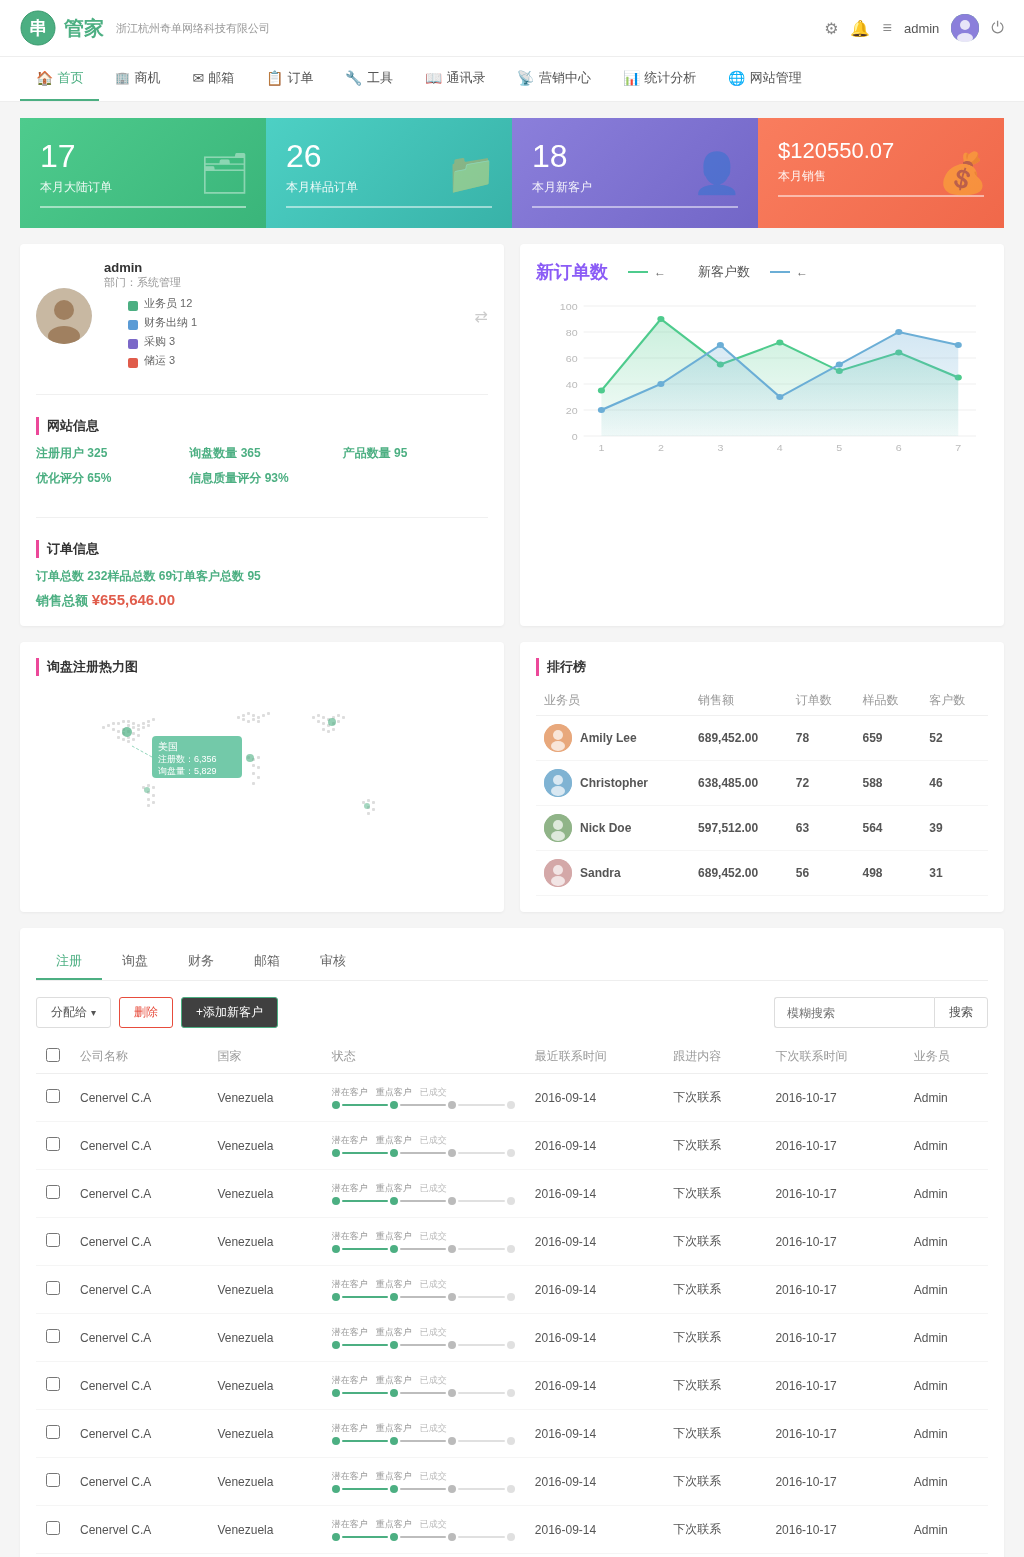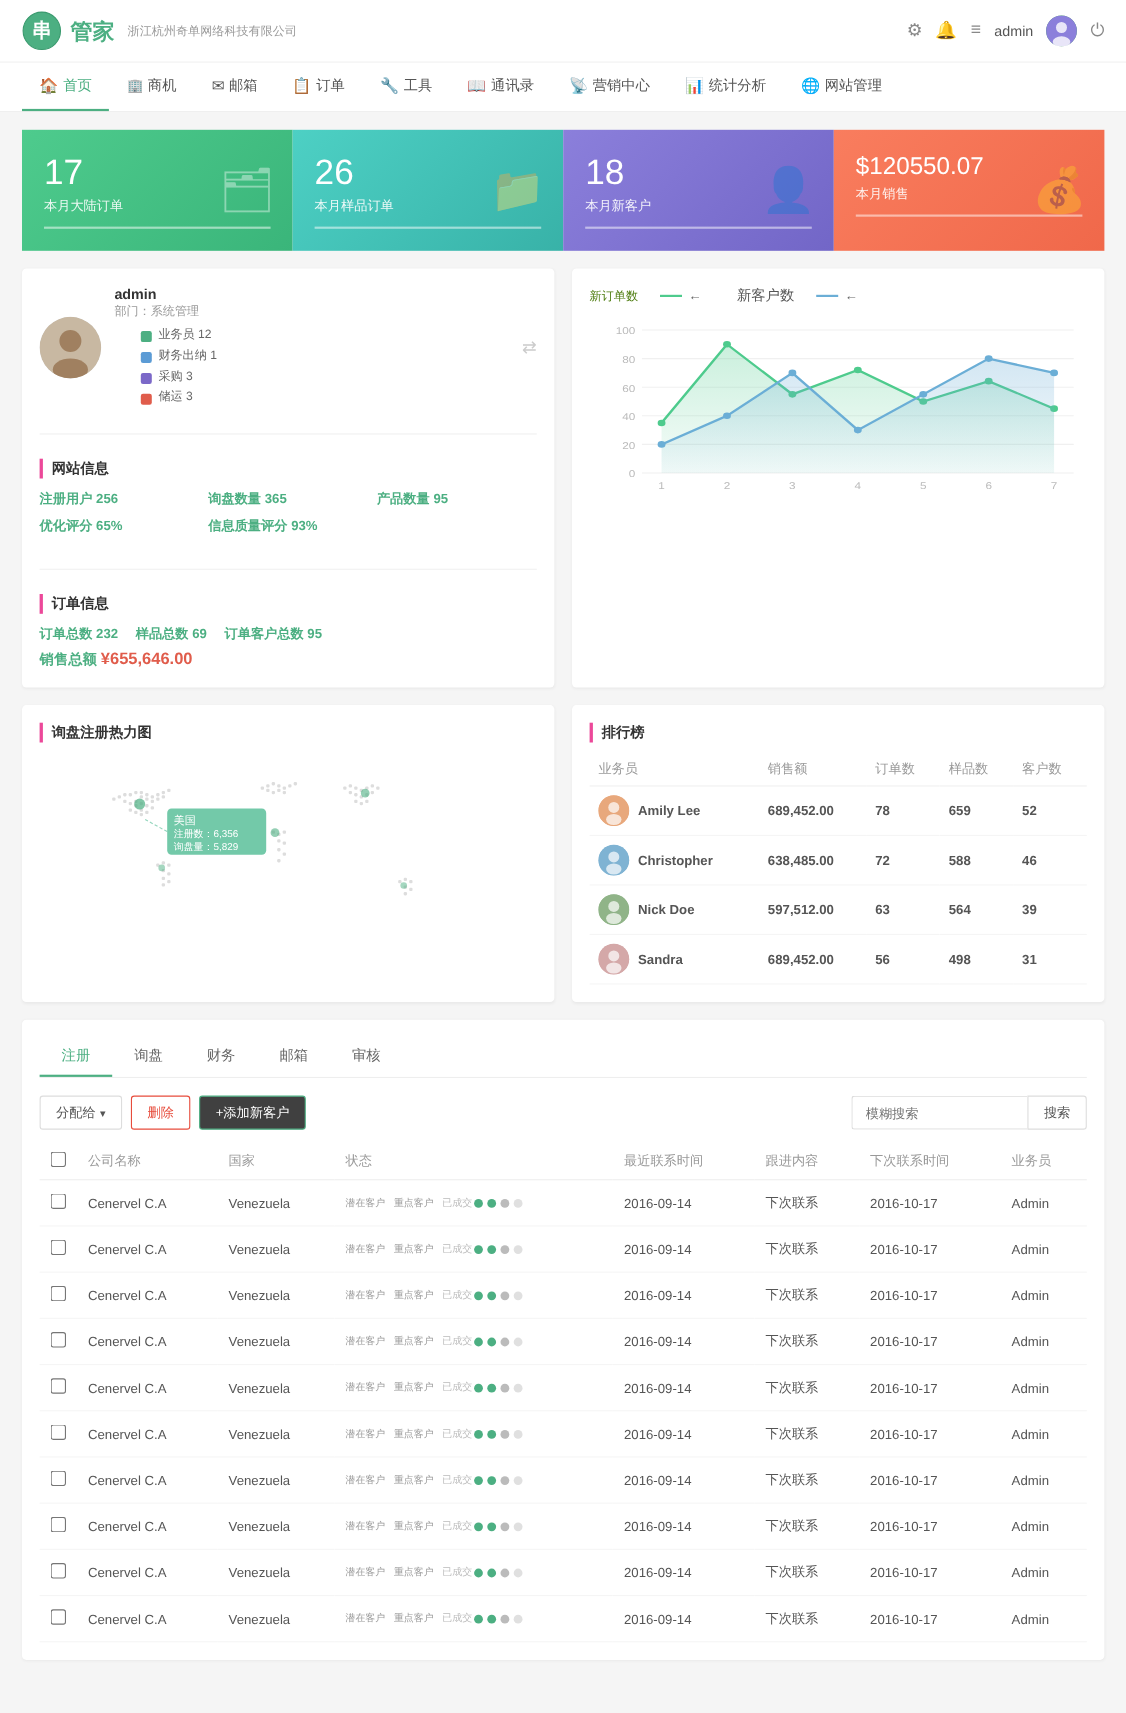--- a/index.html
+++ b/index.html
@@ -99,21 +99,21 @@
     .search-btn { padding: 6px 14px; background: #fff; border: 1px solid #ddd; border-radius: 0 3px 3px 0; cursor: pointer; font-size: 12px; color: #555; }
     
     
     .data-table { width: 100%; border-collapse: collapse; }
     .data-table th { font-size: 12px; color: #999; font-weight: normal; padding: 8px 10px; text-align: left; border-bottom: 1px solid #eee; }
     .data-table td { padding: 12px 10px; font-size: 12px; color: #555; border-bottom: 1px solid #f5f5f5; vertical-align: middle; }
     .data-table td:first-child { width: 30px; }
     .checkbox { width: 14px; height: 14px; border: 1px solid #ddd; border-radius: 2px; cursor: pointer; }
     
     
-    .status-progress { display: flex; gap: 2px; }
+    .status-progress { display: flex; flex-direction: column; gap: 2px; }
     .status-labels { display: flex; gap: 8px; font-size: 10px; color: #999; }
     .status-bar { display: flex; align-items: center; gap: 2px; }
     .status-dot { width: 8px; height: 8px; border-radius: 50%; }
     .status-line { flex: 1; height: 2px; background: #e0e0e0; border-radius: 1px; }
     .status-line.active { background: #4caf82; }
     .status-line.mid { background: #bdbdbd; }
     
     .dropdown-icon { font-size: 10px; }
   </style>
 </head>
@@ -246,21 +246,21 @@
           </div>
         </div>
         <div style="margin-left:auto;cursor:pointer;color:#ccc;font-size:16px;">⇄</div>
       </div>
       <div class="info-divider"></div>
       <div>
         <div class="section-title">网站信息</div>
         <div class="info-grid">
           <div class="info-item">
             <span>注册用户</span>
-            <span>256</span>
+            <span>325</span>
           </div>
           <div class="info-item">
             <span>询盘数量</span>
             <span>365</span>
           </div>
           <div class="info-item">
             <span>产品数量</span>
             <span>95</span>
           </div>
         </div>
@@ -271,21 +271,21 @@
           </div>
           <div class="info-item">
             <span>信息质量评分</span>
             <span>93%</span>
           </div>
         </div>
       </div>
       <div class="info-divider"></div>
       <div>
         <div class="section-title">订单信息</div>
-        <div style="display:flex;gap:16px;flex-wrap:wrap;margin-bottom:6px;">
+        <div style="display:flex;flex-wrap:wrap;margin-bottom:6px;">
           <div class="info-item">
             <span>订单总数</span>
             <span>232</span>
           </div>
           <div class="info-item">
             <span>样品总数</span>
             <span>69</span>
           </div>
           <div class="info-item">
             <span>订单客户总数</span>
@@ -294,21 +294,21 @@
         </div>
         <div class="info-item" style="font-size:13px;">
           <span>销售总额</span>
           <span style="color:#e05c4b;font-weight:bold;font-size:15px;text-align:right;">¥655,646.00</span>
         </div>
       </div>
     </div>
 
     <div class="card chart-card">
       <div class="chart-header">
-        <span style="font-size:11px;color:#4d7c0f;">新订单数</span>
+        <span style="font-size:18px;color:#8b5cf6;font-weight:bold;">新订单数</span>
         <div class="chart-legend">
           <div class="legend-line green"></div>
           <span>←</span>
         </div>
         <span style="font-size:13px;color:#555;margin-left:12px;">新客户数</span>
         <div class="chart-legend">
           <div class="legend-line blue"></div>
           <span>←</span>
         </div>
       </div>

